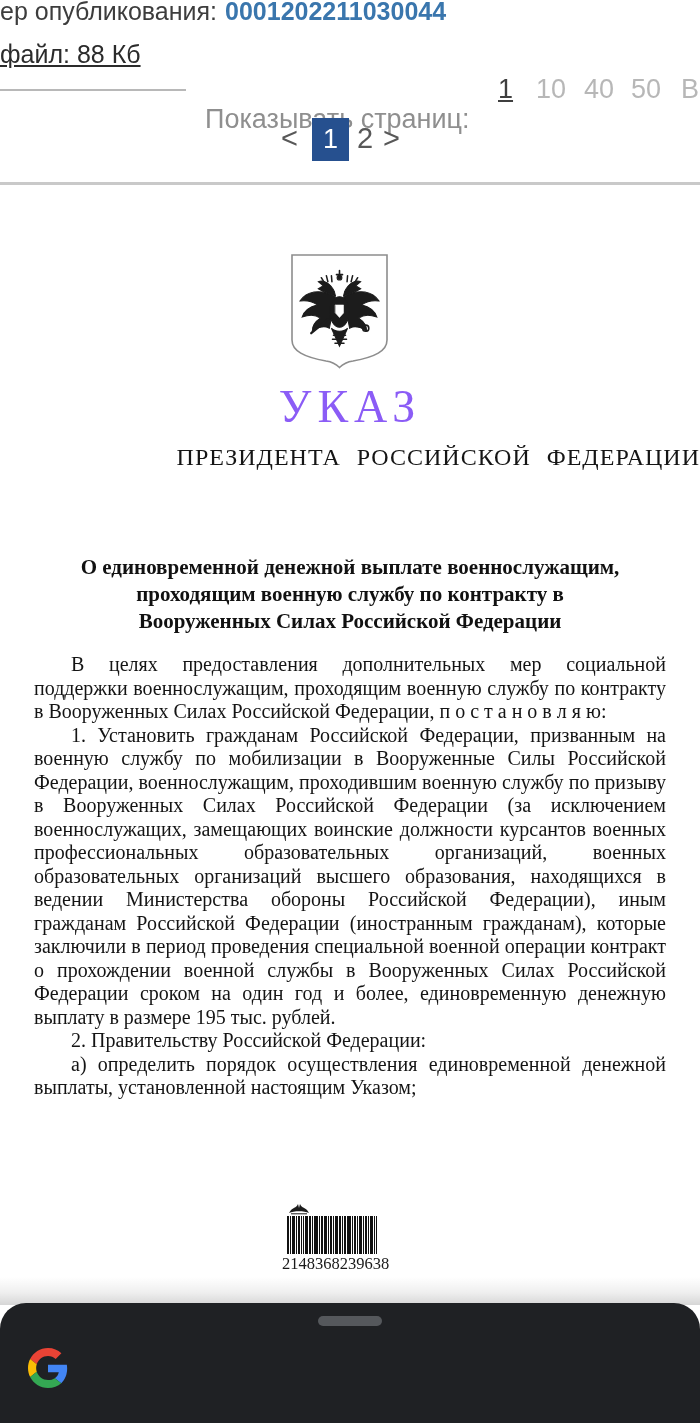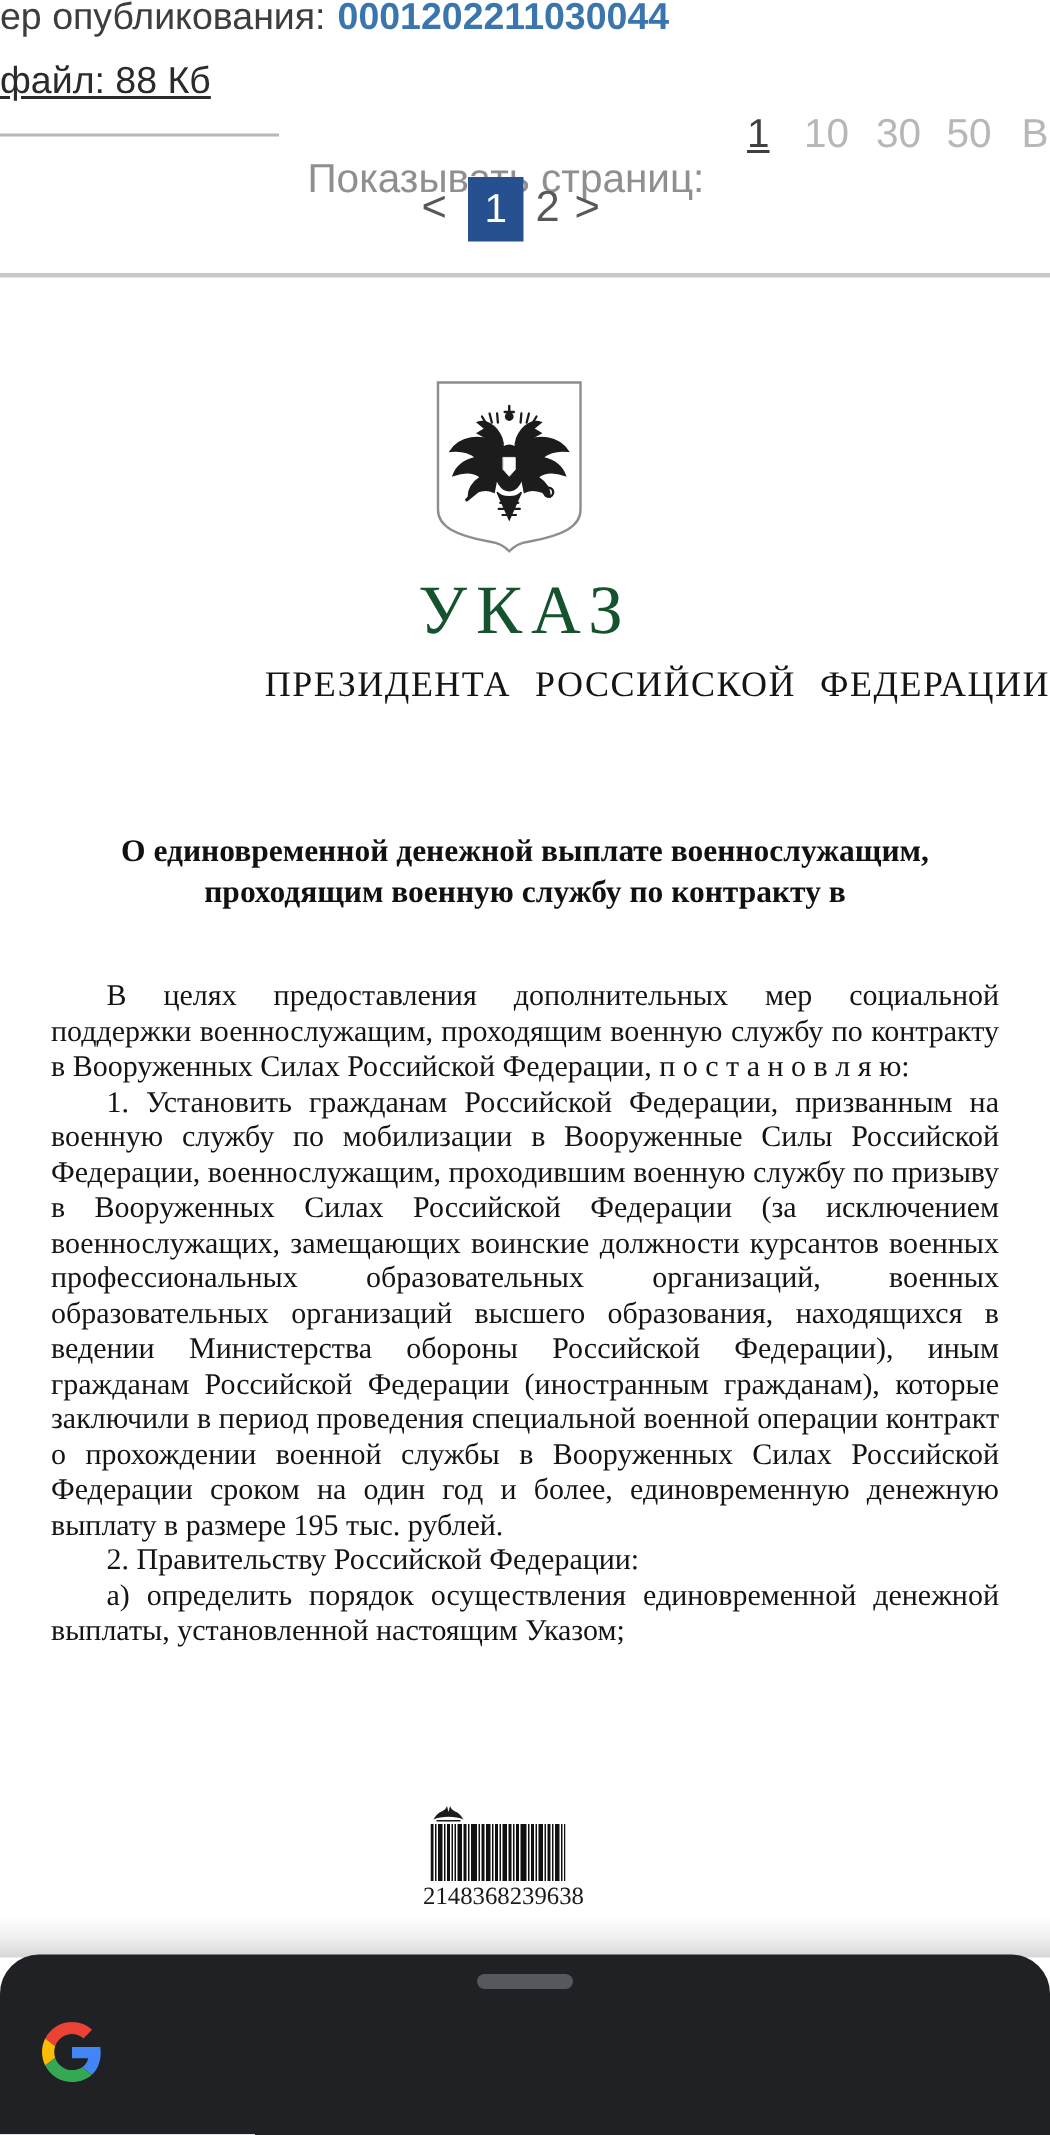--- a/index.html
+++ b/index.html
@@ -23,21 +23,21 @@
   .pg-current{
     position:absolute;left:312px;top:118px;width:37px;height:43px;background:#26508f;
     color:#ffffff;font-size:27px;display:flex;align-items:center;justify-content:center;cursor:pointer;
   }
   .divider-full{position:absolute;left:0;top:182px;width:700px;height:3px;background:#c9c9c9;}
   
   .doc{font-family:"Liberation Serif","DejaVu Serif",serif;color:#141414;}
   .arms{position:absolute;left:289px;top:252px;width:101px;height:117px;}
   .arms svg{position:absolute;left:0;top:0;}
   .doc-type{position:absolute;left:0;top:380px;width:700px;text-align:center;
-    font-size:46px;letter-spacing:6px;color:#14532d;}
+    font-size:46px;letter-spacing:6px;color:#8b5cf6;}
   .doc-issuer{position:absolute;left:0;top:444px;width:700px;text-align:right;
     font-size:24px;letter-spacing:1px;word-spacing:9px;color:#151515;}
   .doc-title{position:absolute;left:50px;top:554px;width:600px;text-align:center;
     font-weight:bold;font-size:21px;line-height:27px;color:#111;}
   .doc-body{position:absolute;left:34px;top:653px;width:632px;
     font-size:20px;line-height:23.5px;text-align:justify;}
   .doc-body p{margin:0;text-indent:37px;}
   
   .bc-eagle{position:absolute;left:286px;top:1201px;}
   .bc-bars{position:absolute;left:287px;top:1216px;width:90px;height:38px;}
@@ -59,21 +59,21 @@
   <div class="pub-line">
     <span>ер опубликования:</span><span class="pub-number">0001202211030044</span>
   </div>
   <a class="file-link">файл: 88 Кб</a>
 
   <div class="divider-short"></div>
 
   <span class="show-pages-label">Показывать страниц:</span>
   <span class="size-opt sel opt-1">1</span>
   <span class="size-opt opt-10">10</span>
-  <span class="size-opt opt-20">30</span>
+  <span class="size-opt opt-20">40</span>
   <span class="size-opt opt-50">50</span>
   <span class="size-opt opt-all">Все</span>
 
   <span class="pg pg-prev">&lt;</span>
   <div class="pg-current">1</div>
   <span class="pg pg-two">2</span>
   <span class="pg pg-next">&gt;</span>
 
   <div class="divider-full"></div>
 
@@ -100,20 +100,21 @@
       </g>
     </svg>
   </div>
 
   <div class="doc doc-type">УКАЗ</div>
   <div class="doc doc-issuer">ПРЕЗИДЕНТА РОССИЙСКОЙ ФЕДЕРАЦИИ</div>
 
   <div class="doc doc-title">
     <div>О единовременной денежной выплате военнослужащим,</div>
     <div>проходящим военную службу по контракту в</div>
+    <div>Вооруженных Силах Российской Федерации</div>
   </div>
 
   <div class="doc doc-body">
     <p>В целях предоставления дополнительных мер социальной поддержки военнослужащим, проходящим военную службу по контракту в Вооруженных Силах Российской Федерации, п о с т а н о в л я ю:</p>
     <p>1. Установить гражданам Российской Федерации, призванным на военную службу по мобилизации в Вооруженные Силы Российской Федерации, военнослужащим, проходившим военную службу по призыву в Вооруженных Силах Российской Федерации (за исключением военнослужащих, замещающих воинские должности курсантов военных профессиональных образовательных организаций, военных образовательных организаций высшего образования, находящихся в ведении Министерства обороны Российской Федерации), иным гражданам Российской Федерации (иностранным гражданам), которые заключили в период проведения специальной военной операции контракт о прохождении военной службы в Вооруженных Силах Российской Федерации сроком на один год и более, единовременную денежную выплату в размере 195 тыс. рублей.</p>
     <p>2. Правительству Российской Федерации:</p>
     <p>а) определить порядок осуществления единовременной денежной выплаты, установленной настоящим Указом;</p>
   </div>
 
   <svg class="bc-eagle" width="26" height="14" viewBox="0 0 26 14">

